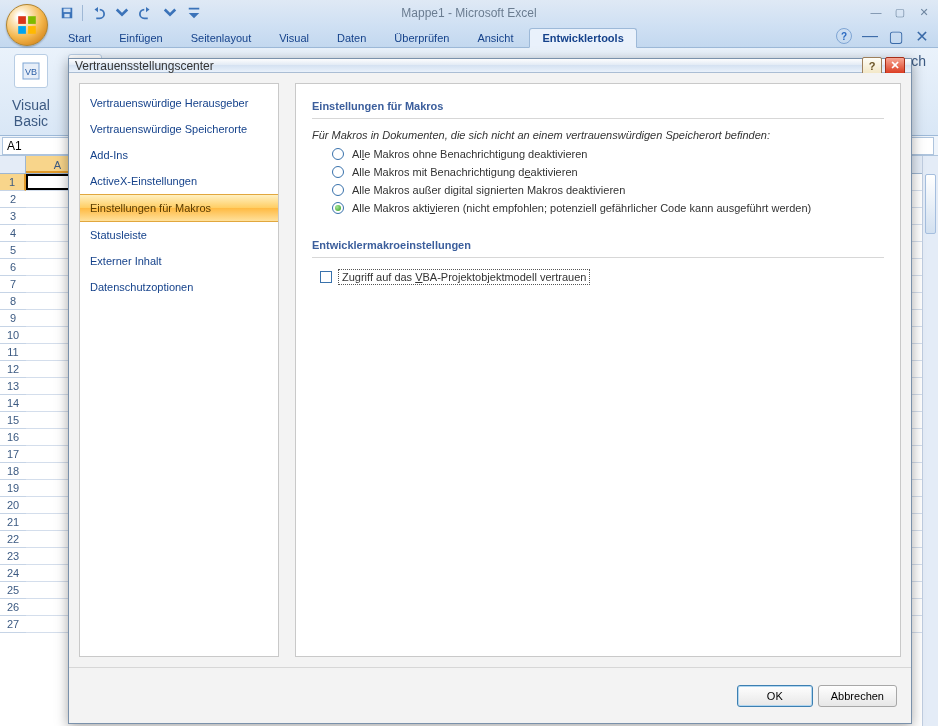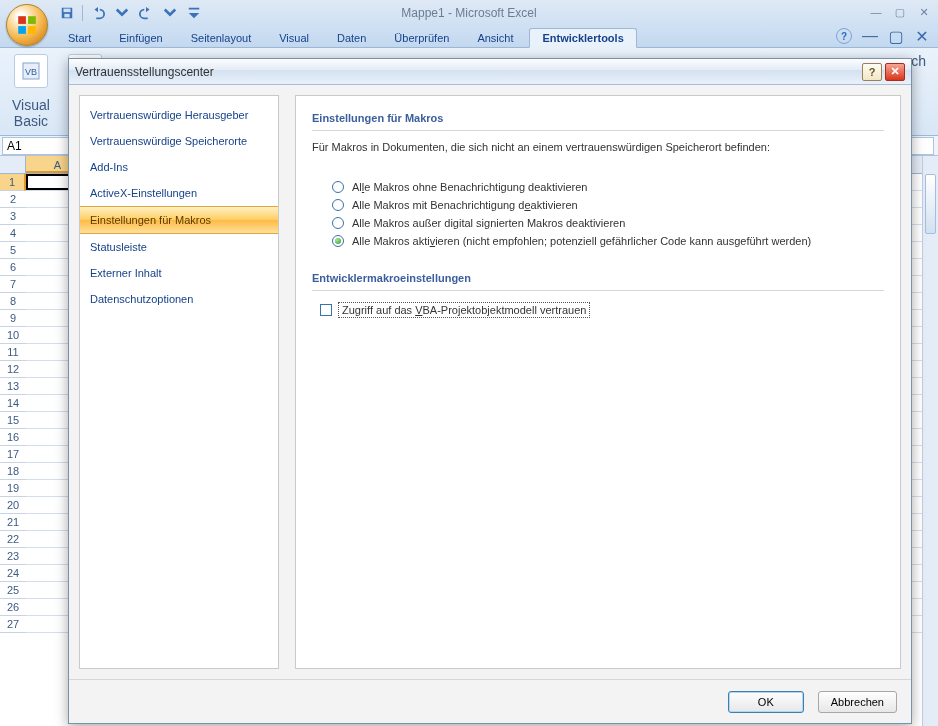--- a/index.html
+++ b/index.html
@@ -45,41 +45,41 @@
 .cells { position:absolute; left:26px; top:18px; right:16px; bottom:0; }
 .cells .cellrow { height:17px; border-bottom:1px solid #d4deec; display:flex; }
 .cells .cell { width:64px; border-right:1px solid #d4deec; }
 .cells .cell.active { outline:2px solid #000; outline-offset:-2px; }
 .vscroll { position:absolute; right:0; top:0; width:16px; bottom:0; background:#e4ecf7; border-left:1px solid #c0cee1; }
 .vscroll .thumb { position:absolute; top:18px; left:2px; right:2px; height:60px; background:linear-gradient(#fff,#d2e0f0); border:1px solid #a5bede; border-radius:2px;}
 
 
 .dialog { position:absolute; left:68px; top:58px; width:844px; height:666px; background:#f3f3f3;
   border:1px solid #7a91ab; box-shadow:0 3px 12px rgba(0,0,0,.35); display:flex; flex-direction:column; }
-.dlg-title { height:26px; background:linear-gradient(#fdfdfe,#e3ebf5 45%,#d4e1f1 46%,#e9f1fb); border-bottom:1px solid #aabdd4;
+.dlg-title { height:14px; background:linear-gradient(#fdfdfe,#e3ebf5 45%,#d4e1f1 46%,#e9f1fb); border-bottom:1px solid #aabdd4;
   display:flex; align-items:center; padding:0 6px; font-size:12px; color:#333;justify-content:center; }
 .dlg-title .t { flex:1; }
 .dlg-title .tbtn { width:20px;height:18px;margin-left:3px;border:1px solid #9d7f5b;border-radius:2px;display:flex;align-items:center;justify-content:center;font-size:11px;font-weight:bold; }
 .tbtn.help { background:linear-gradient(#fefdf6,#f2e6c4); color:#6a5425; }
 .tbtn.close { background:linear-gradient(#f7a693,#d9351a); color:#fff; border-color:#a62d17; }
 .dlg-body { flex:1; display:flex; padding:10px; gap:16px; background:#f3f3f3; }
 .side { width:200px; background:#fff; border:1px solid #c9c9c9; padding:6px 0; }
 .side-item { padding:7px 10px; font-size:11px; color:#15428b; cursor:default; }
 .side-item.sel { background:linear-gradient(#fff0c1,#ffcf66 48%,#ffbb45 52%,#ffe19c);
   border-top:1px solid #e1a73e; border-bottom:1px solid #e1a73e; color:#5a3c00; }
 .main { flex:1; background:#fff; border:1px solid #c9c9c9; padding:12px 16px; font-size:11px; color:#333; overflow:auto; }
 .sect-title { color:#3b5e9c; font-weight:bold; font-size:11px; padding:4px 0 6px; border-bottom:1px solid #d7d7d7; margin-bottom:10px; }
-.note { margin-bottom:25px; }
+.note { margin-bottom:4px;font-style:italic; }
 .opt-row { display:flex; align-items:center; gap:8px; padding:3px 0 3px 20px; }
 .radio { width:12px; height:12px; border:1px solid #3972ac; border-radius:50%; background:#fff; position:relative; flex-shrink:0; }
 .radio.checked::after { content:""; position:absolute; left:2px; top:2px; width:6px; height:6px; border-radius:50%; background:radial-gradient(circle at 35% 35%,#a8e69a,#2f9a1f); }
 .check { width:12px; height:12px; border:1px solid #3972ac; background:#fff; flex-shrink:0; }
 .focus-ring { outline:1px dotted #555; outline-offset:1px; padding:0 2px; }
 .sect2 { margin-top:18px; }
-.dlg-foot { height:44px; border-top:1px solid #d7d7d7; display:flex; justify-content:flex-end; align-items:center; gap:14px; padding:0 14px; background:#f3f3f3;}
+.dlg-foot { height:56px; border-top:1px solid #d7d7d7; display:flex; justify-content:flex-end; align-items:center; gap:5px; padding:0 14px; background:#f3f3f3;}
 .btn { min-width:76px; height:22px; border:1px solid #a7a7a7; background:linear-gradient(#fefefe,#e7e7e7); font-size:11px; border-radius:3px; padding:0 12px; }
 .btn.primary { border-color:#3c7fb1; box-shadow:0 0 0 1px #b1d6f0 inset; }
 u { text-decoration:underline; }
 </style>
 </head>
 <body>
 
 <div class="titlebar">
   <div class="office-btn">
     <svg viewBox="0 0 20 20">

